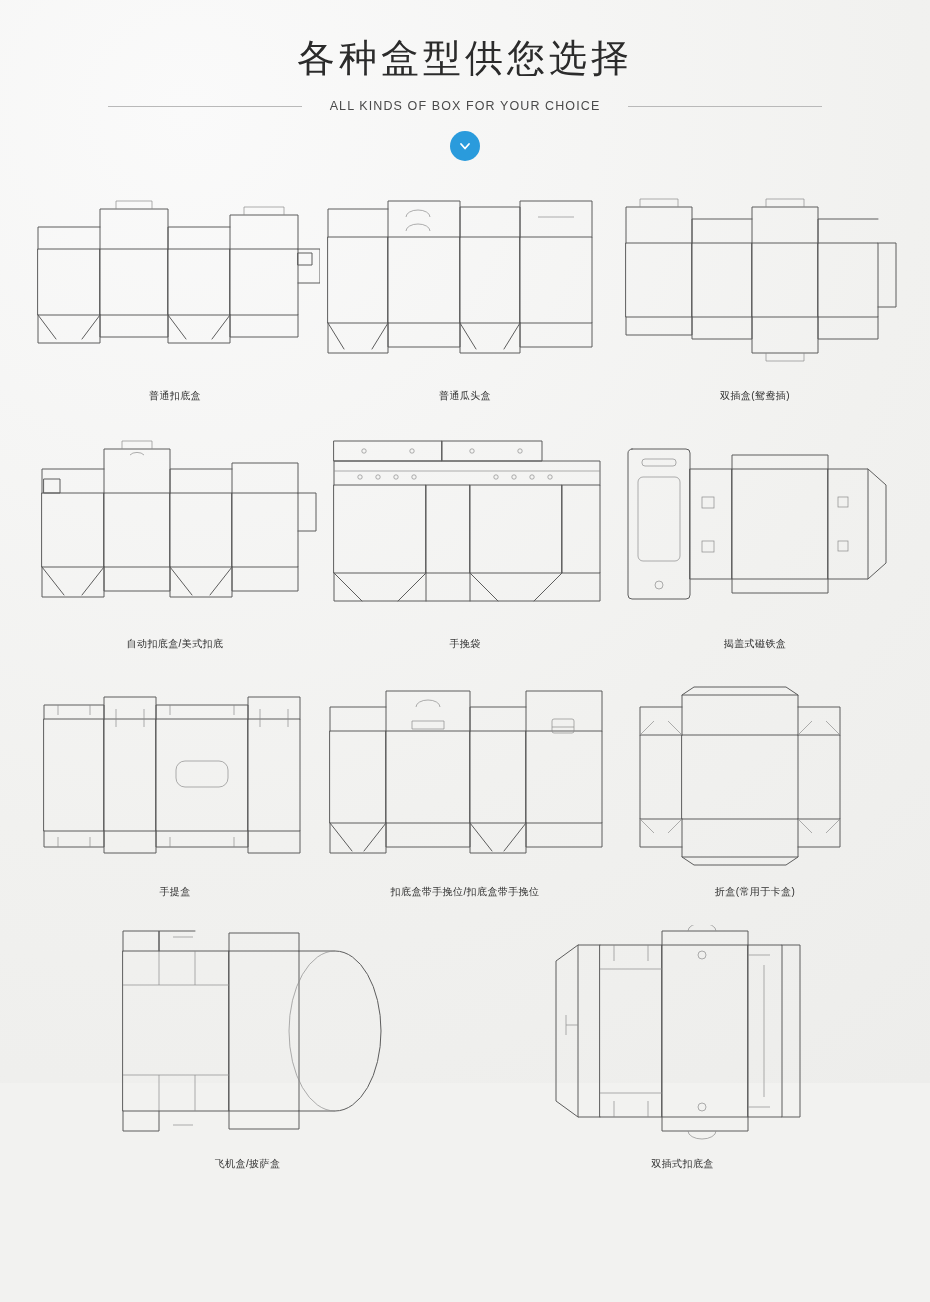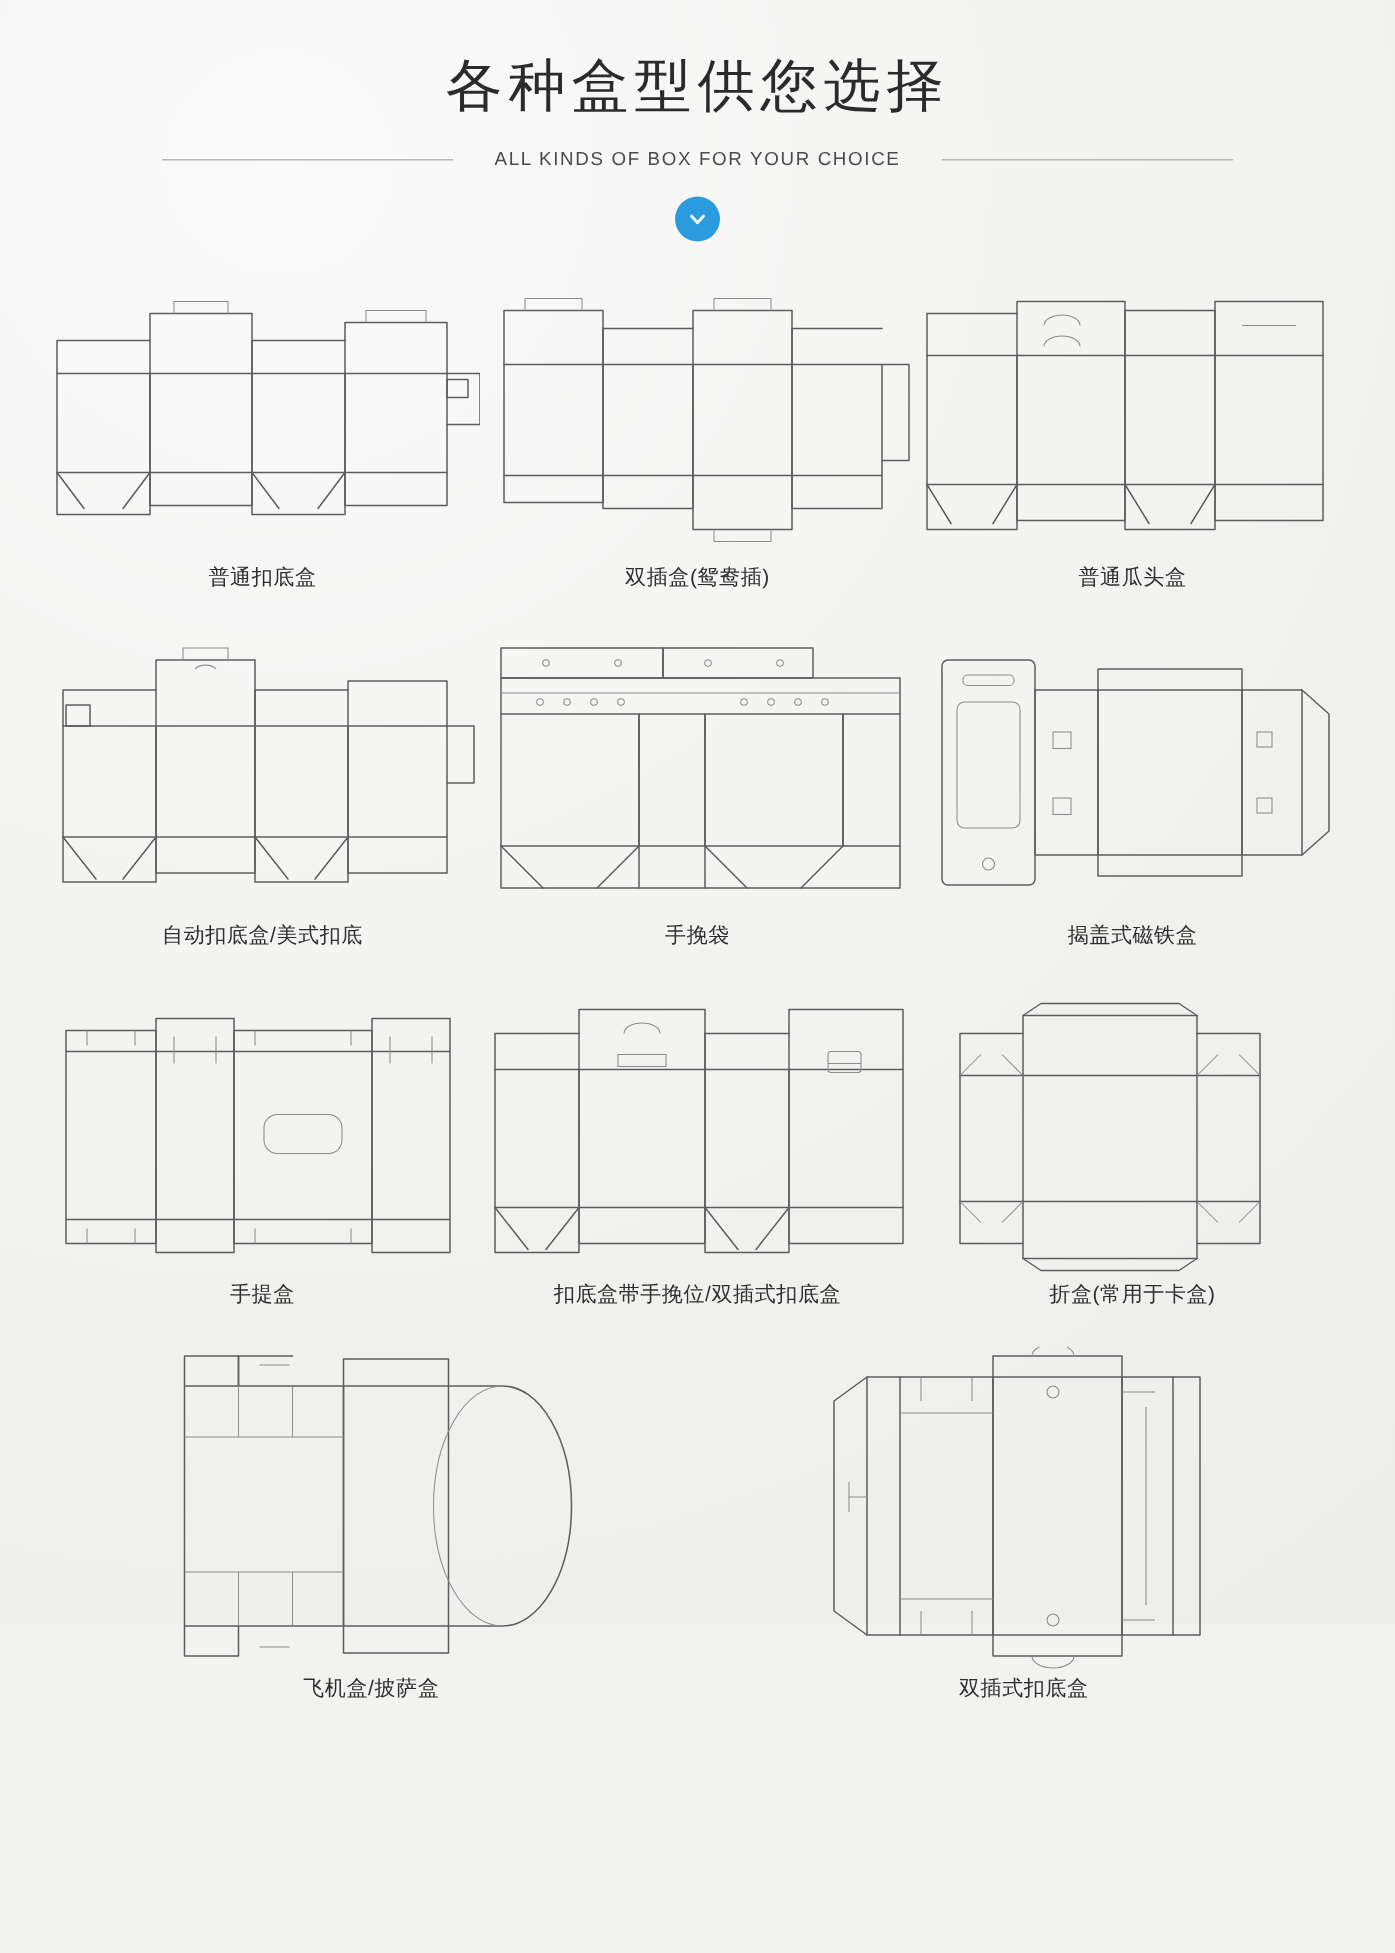--- a/index.html
+++ b/index.html
@@ -84,24 +84,24 @@
   }
   .art {
     width: 290px;
     height: 185px;
     display: flex;
     align-items: center;
     justify-content: center;
   }
   .art svg { display: block; }
   .caption {
-    font-size: 14px;
+    font-size: 10px;
     color: #2e2e2e;
     text-align: center;
-    margin-top: 4px;
+    margin-top: 17px;
     margin-bottom: 26px;
     letter-spacing: 0.4px;
   }
   .row-last {
     display: grid;
     grid-template-columns: repeat(2, 1fr);
     padding: 0 30px;
   }
   .art-tall {
     width: 290px;
@@ -174,48 +174,20 @@
           </g>
         </svg>
       </div>
       <div class="caption">普通扣底盒</div>
     </div>
 
     <div class="cell">
       <div class="art">
         <svg width="290" height="185" viewBox="0 0 290 185">
           <g class="ln">
-            <rect x="16" y="56" width="66" height="74"></rect>
-            <rect x="82" y="56" width="60" height="74"></rect>
-            <rect x="142" y="56" width="66" height="74"></rect>
-            <rect x="208" y="56" width="60" height="74"></rect>
-            <path d="M16 56 L16 20 L82 20 L82 56"></path>
-            <path d="M142 56 L142 20 L208 20 L208 56"></path>
-            <path d="M82 56 L82 32 L142 32"></path>
-            <path d="M208 56 L208 32 L268 32"></path>
-            <path d="M16 130 L16 148 L82 148 L82 130"></path>
-            <path d="M142 130 L142 166 L208 166 L208 130"></path>
-            <path d="M82 130 L82 152 L142 152 L142 130"></path>
-            <path d="M208 130 L208 152 L268 152 L268 130"></path>
-            <path d="M268 56 L286 56 L286 120 L268 120"></path>
-          </g>
-          <g class="thin">
-            <path d="M30 20 L30 12 L68 12 L68 20"></path>
-            <path d="M156 20 L156 12 L194 12 L194 20"></path>
-            <path d="M156 166 L156 174 L194 174 L194 166"></path>
-          </g>
-        </svg>
-      </div>
-      <div class="caption">双插盒(鸳鸯插)</div>
-    </div>
-
-    <div class="cell">
-      <div class="art">
-        <svg width="290" height="185" viewBox="0 0 290 185">
-          <g class="ln">
             <rect x="8" y="50" width="60" height="86"></rect>
             <rect x="68" y="50" width="72" height="86"></rect>
             <rect x="140" y="50" width="60" height="86"></rect>
             <rect x="200" y="50" width="72" height="86"></rect>
             <path d="M68 50 L68 14 L140 14 L140 50"></path>
             <path d="M140 50 L140 20 L200 20 L200 50"></path>
             <path d="M200 50 L200 14 L272 14 L272 50"></path>
             <path d="M8 50 L8 22 L68 22"></path>
             <path d="M8 136 L8 166 L68 166 L68 136"></path>
             <path d="M68 136 L68 160 L140 160 L140 136"></path>
@@ -225,20 +197,48 @@
             <path d="M140 136 L156 162 M200 136 L184 162"></path>
           </g>
           <g class="thin">
             <path d="M86 30 a12 7 0 0 1 24 0"></path>
             <path d="M86 44 a12 7 0 0 1 24 0"></path>
             <path d="M218 30 L254 30"></path>
           </g>
         </svg>
       </div>
       <div class="caption">普通瓜头盒</div>
+    </div>
+
+    <div class="cell">
+      <div class="art">
+        <svg width="290" height="185" viewBox="0 0 290 185">
+          <g class="ln">
+            <rect x="16" y="56" width="66" height="74"></rect>
+            <rect x="82" y="56" width="60" height="74"></rect>
+            <rect x="142" y="56" width="66" height="74"></rect>
+            <rect x="208" y="56" width="60" height="74"></rect>
+            <path d="M16 56 L16 20 L82 20 L82 56"></path>
+            <path d="M142 56 L142 20 L208 20 L208 56"></path>
+            <path d="M82 56 L82 32 L142 32"></path>
+            <path d="M208 56 L208 32 L268 32"></path>
+            <path d="M16 130 L16 148 L82 148 L82 130"></path>
+            <path d="M142 130 L142 166 L208 166 L208 130"></path>
+            <path d="M82 130 L82 152 L142 152 L142 130"></path>
+            <path d="M208 130 L208 152 L268 152 L268 130"></path>
+            <path d="M268 56 L286 56 L286 120 L268 120"></path>
+          </g>
+          <g class="thin">
+            <path d="M30 20 L30 12 L68 12 L68 20"></path>
+            <path d="M156 20 L156 12 L194 12 L194 20"></path>
+            <path d="M156 166 L156 174 L194 174 L194 166"></path>
+          </g>
+        </svg>
+      </div>
+      <div class="caption">双插盒(鸳鸯插)</div>
     </div>
 
     <div class="cell">
       <div class="art">
         <svg width="290" height="185" viewBox="0 0 290 185">
           <g class="ln">
             <rect x="12" y="58" width="62" height="74"></rect>
             <rect x="74" y="58" width="66" height="74"></rect>
             <rect x="140" y="58" width="62" height="74"></rect>
             <rect x="202" y="58" width="66" height="74"></rect>
@@ -377,21 +377,21 @@
             <path d="M150 140 L172 168 M206 140 L184 168"></path>
           </g>
           <g class="thin">
             <path d="M96 24 a12 7 0 0 1 24 0"></path>
             <path d="M92 38 h32 v8 h-32 z"></path>
             <rect x="232" y="36" width="22" height="14" rx="2"></rect>
             <path d="M232 44 h22"></path>
           </g>
         </svg>
       </div>
-      <div class="caption">扣底盒带手挽位/双插式扣底盒</div>
+      <div class="caption">扣底盒带手挽位/扣底盒带手挽位</div>
     </div>
 
     <div class="cell">
       <div class="art">
         <svg width="290" height="185" viewBox="0 0 290 185">
           <g class="ln">
             <rect x="72" y="52" width="116" height="84"></rect>
             <path d="M72 52 L72 12 L188 12 L188 52"></path>
             <path d="M72 136 L72 174 L188 174 L188 136"></path>
             <path d="M72 52 L30 52 L30 136 L72 136"></path>

